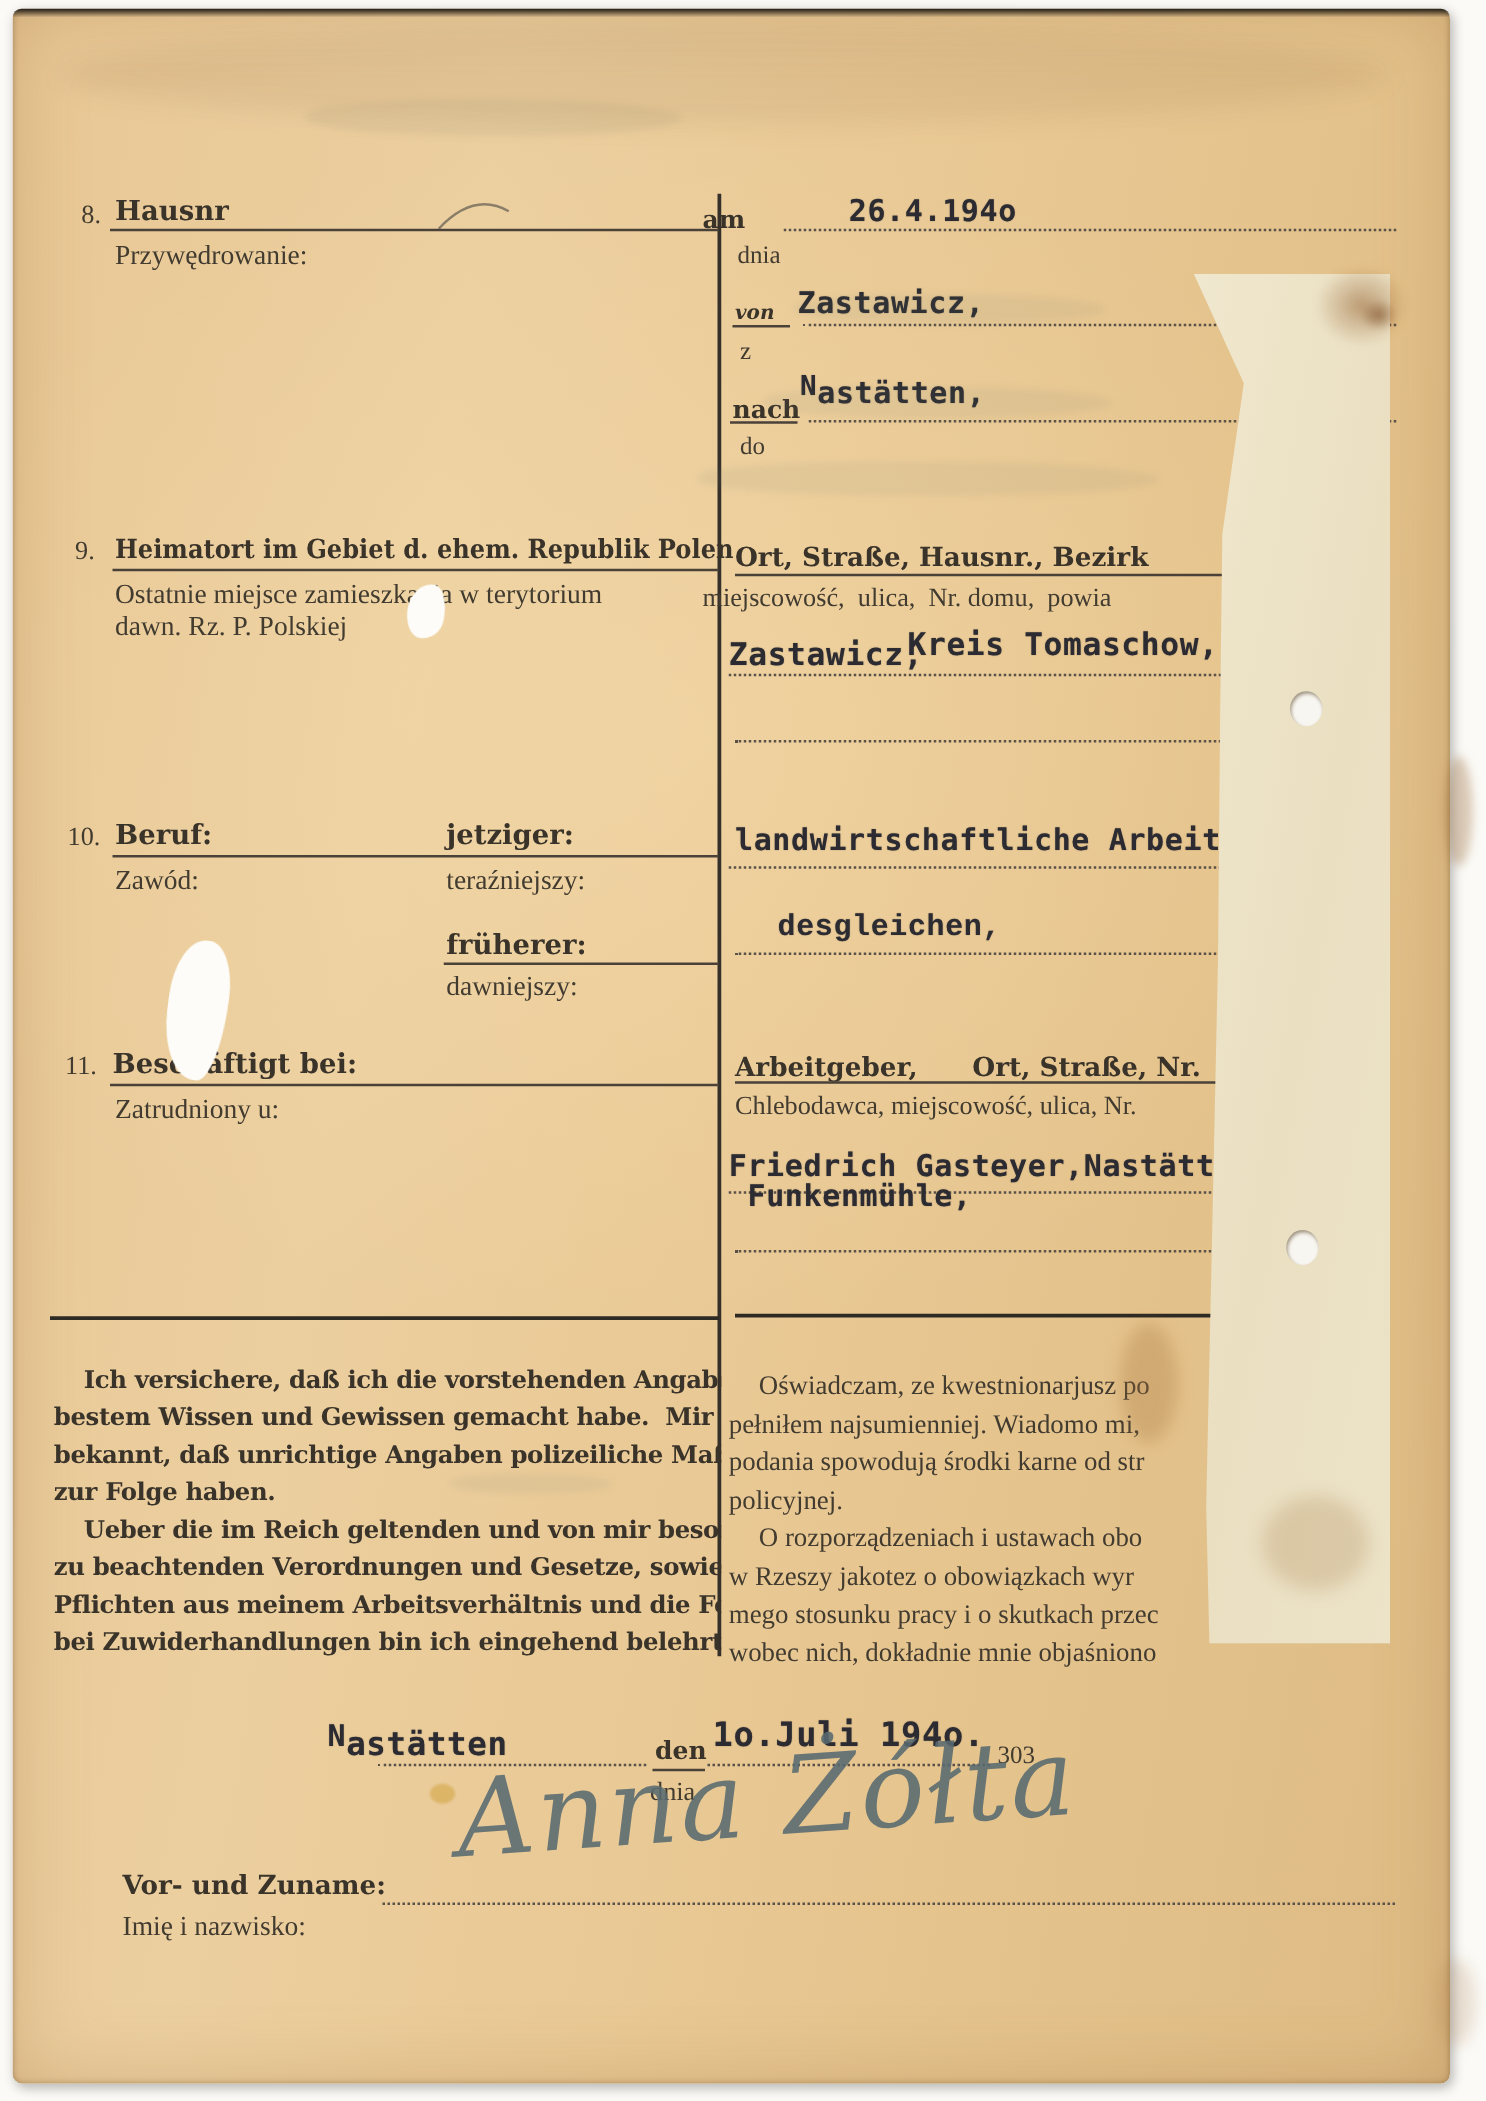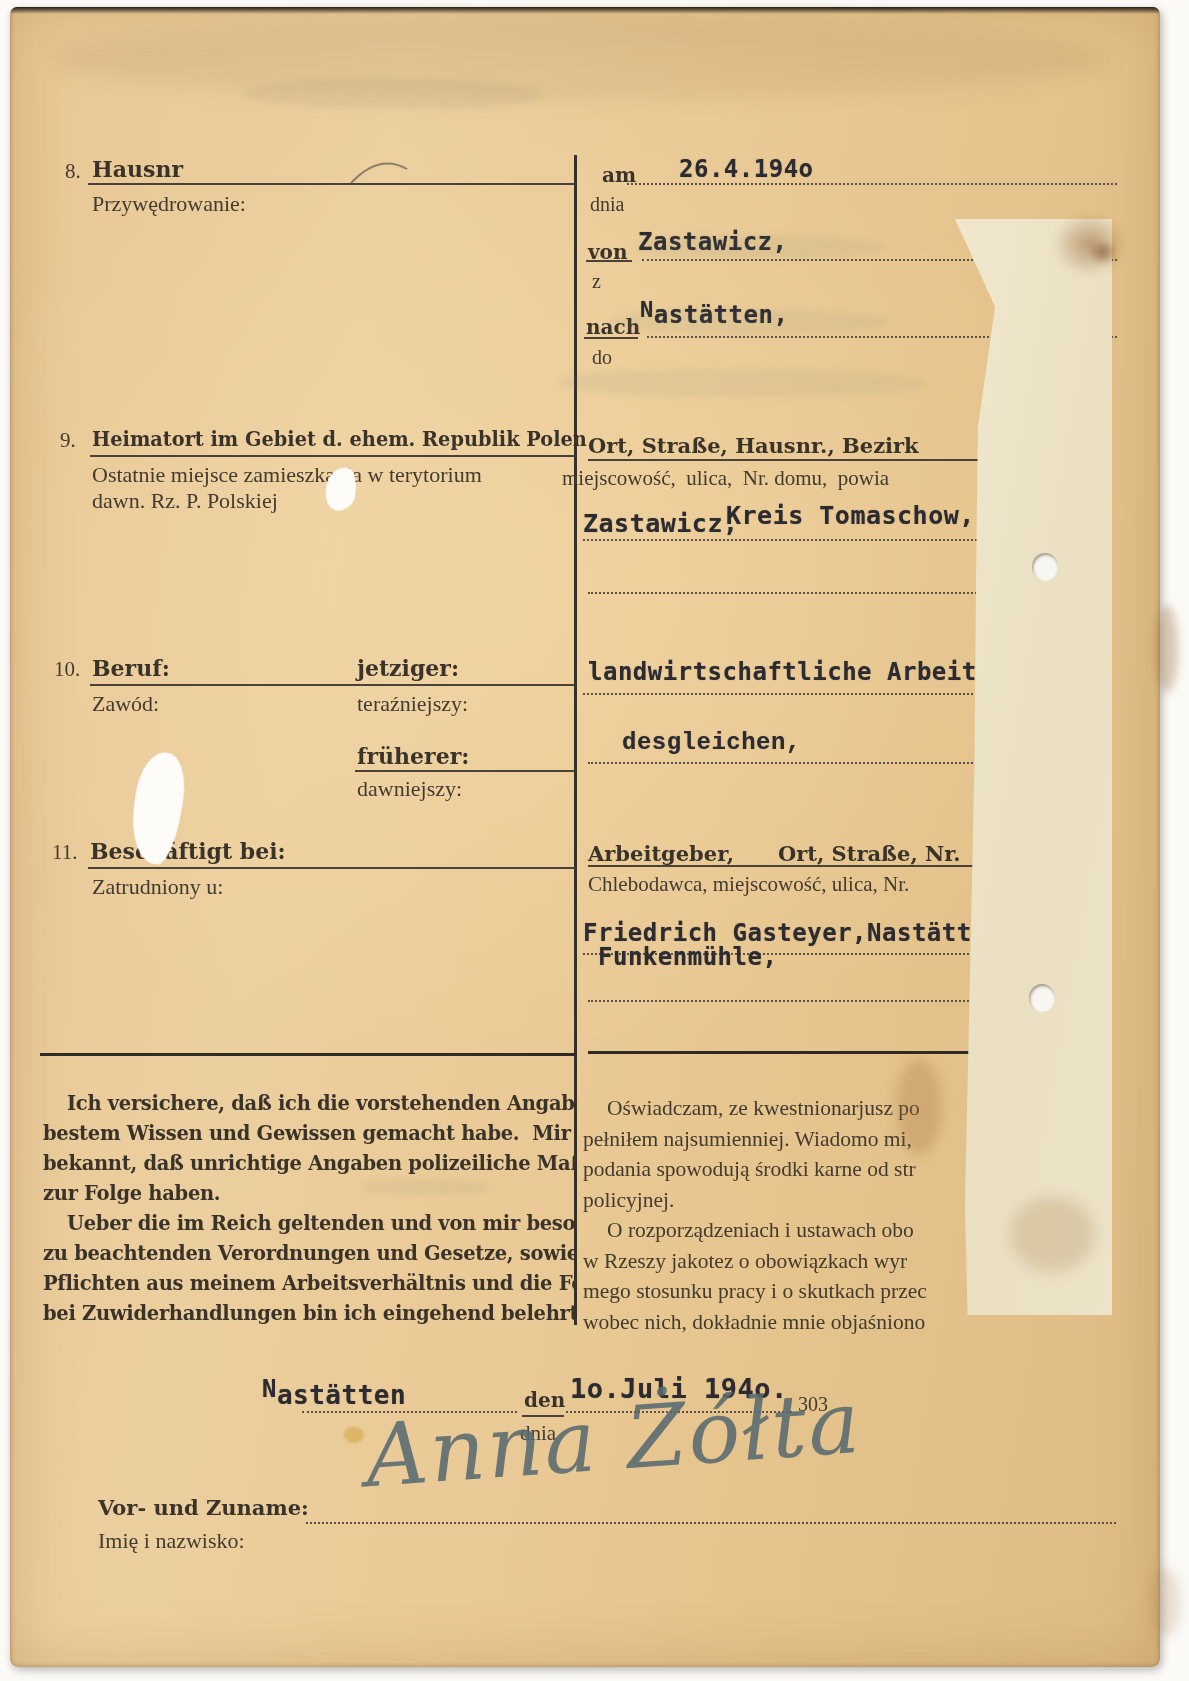--- a/index.html
+++ b/index.html
@@ -59,27 +59,27 @@
 
     <svg class="sig-svg" style="left:335px;top:142px;" width="90" height="44" viewBox="0 0 90 44">
       <path d="M6,34 Q34,4 62,20" stroke="#55524a" stroke-width="2" fill="none" opacity=".65"></path>
     </svg>
 
     <span class="abs pl" style="left:55px;top:152px;font-size:21px;">8.</span>
     <span class="abs de" style="left:82px;top:149px;font-size:22px;">Hausnr</span>
     <div class="rule" style="left:78px;top:176px;width:487px;"></div>
     <span class="abs pl" style="left:82px;top:184px;font-size:22px;">Przywędrowanie:</span>
 
-    <span class="abs de" style="left:592px;top:156px;font-size:20px;">am</span>
+    <span class="abs de" style="left:552px;top:156px;font-size:20px;">am</span>
     <span class="abs typed" style="left:633px;top:148px;font-size:24px;margin-left:36px;">26.4.194o</span>
     <div class="dotted" style="left:617px;top:176px;width:490px;"></div>
     <span class="abs pl" style="left:580px;top:186px;font-size:20px;">dnia</span>
 
     <span class="abs typed" style="left:628px;top:221px;font-size:24px;">Zastawicz,</span>
-    <span class="abs de" style="left:578px;top:233px;font-size:20px;">von</span>
+    <span class="abs de" style="left:578px;top:233px;font-size:16px;font-style:italic;">von</span>
     <div class="rule" style="left:576px;top:253px;width:46px;height:1.5px;"></div>
     <div class="dotted" style="left:632px;top:252px;width:475px;"></div>
     <span class="abs pl" style="left:582px;top:263px;font-size:20px;">z</span>
 
     <span class="abs typed raise-first" style="left:630px;top:290px;font-size:24px;">Nastätten,</span>
     <span class="abs de" style="left:576px;top:308px;font-size:20px;">nach</span>
     <div class="rule" style="left:574px;top:330px;width:54px;height:1.5px;"></div>
     <div class="dotted" style="left:637px;top:329px;width:470px;"></div>
     <span class="abs pl" style="left:582px;top:339px;font-size:20px;">do</span>
 

